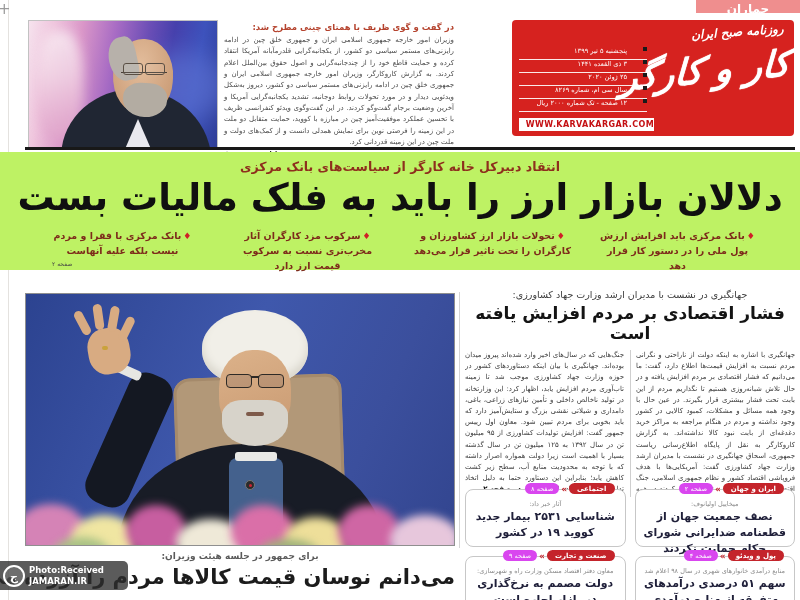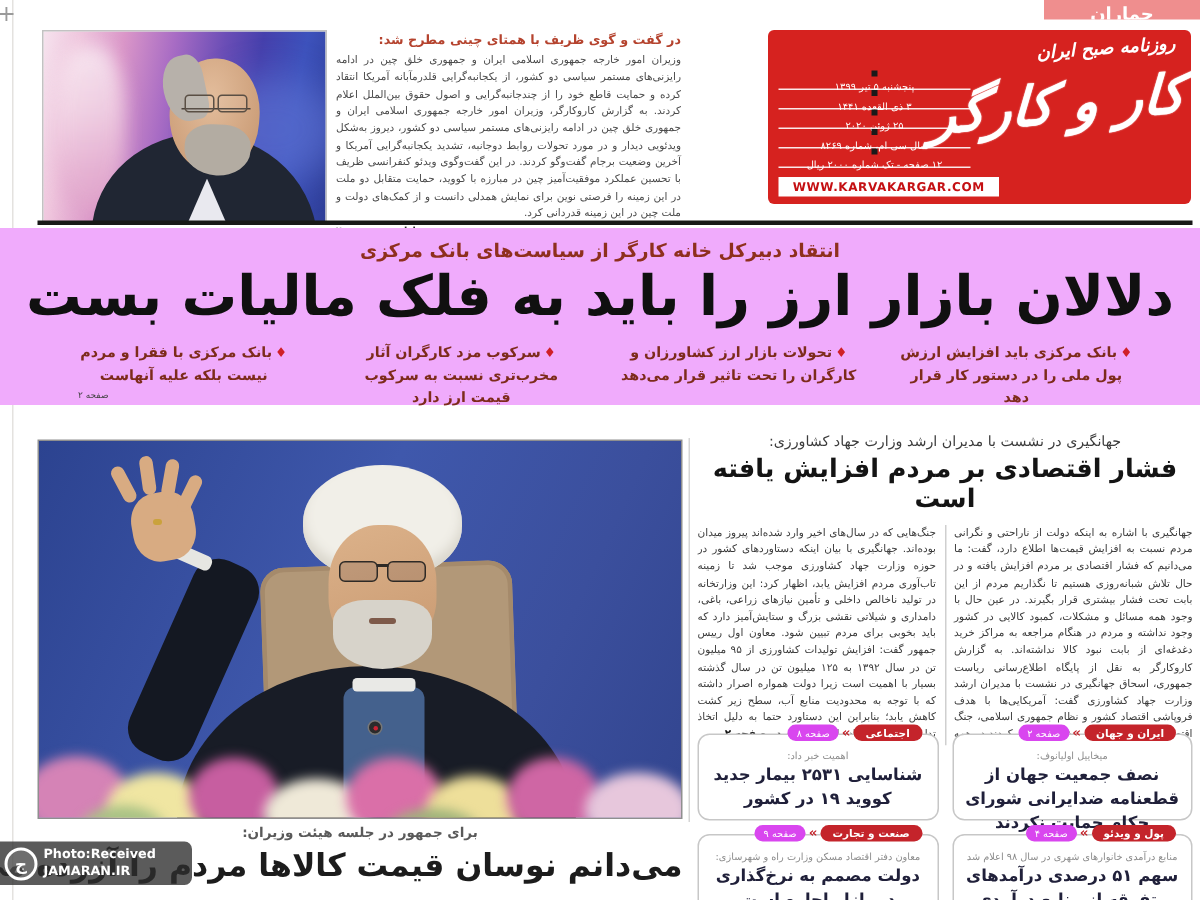--- a/index.html
+++ b/index.html
@@ -32,29 +32,29 @@
   .zarif-kicker { color:#b5432e; font-size:8.5px; font-weight:bold; text-align:right; margin-bottom:3px; }
   .zarif-headline { color:#2e2318; font-size:14px; font-weight:bold; text-align:right; margin-bottom:5px; }
   .zarif-body { color:#4a4a4a; font-size:7px; line-height:1.62; text-align:justify; }
   .zarif-cont { display:block; text-align:left; color:#222; font-size:6.5px; font-weight:bold; margin-top:1px; }
 
   
   .masthead { position:absolute; left:512px; top:20px; width:282px; height:116px; background:#d6221f; border-radius:4px; overflow:hidden; }
   .mh-tagline { position:absolute; right:10px; top:5px; color:#fff; font-size:12px; font-weight:bold; font-style:italic; transform:rotate(-4deg); letter-spacing:1px; }
   .mh-title { position:absolute; right:6px; top:30px; width:168px; text-align:center; color:#fff; font-size:36px; font-weight:bold; font-style:italic; transform:rotate(-5deg) skewX(-8deg); text-shadow:0 0 1px #fff; white-space:nowrap; }
   .mh-dates { position:absolute; left:7px; top:27px; width:128px; direction:rtl; }
-  .mh-date-row { display:flex; flex-direction:column; align-items:center; justify-content:flex-start; gap:3px; border-bottom:1px solid rgba(255,255,255,.9); height:13px; }
+  .mh-date-row { display:flex; flex-direction:row; justify-content:flex-start; gap:16px; border-bottom:1px solid rgba(255,255,255,.9); height:13px; }
   .mh-sq { width:4px; height:4px; background:#1a1a1a; flex:0 0 auto; }
   .mh-date-row span.t { color:#fff; font-size:6.6px; white-space:nowrap; }
-  .mh-web { position:absolute; left:7px; bottom:5px; width:147px; height:13px; background:#fff; color:#c40f12; font-weight:bold; font-size:8px; text-align:center; line-height:13px; letter-spacing:.4px; }
+  .mh-web { position:absolute; left:7px; bottom:5px; width:135px; height:13px; background:#fff; color:#c40f12; font-weight:bold; font-size:8px; text-align:right; line-height:13px; letter-spacing:.4px; }
 
   .top-rule { position:absolute; left:25px; top:147px; width:770px; height:2.5px; background:#181818; }
 
   
-  .lead-band { position:absolute; left:0; top:152px; width:800px; height:118px; background:#f0abfc; direction:rtl; }
+  .lead-band { position:absolute; left:0; top:152px; width:800px; height:118px; background:#bef264; direction:rtl; }
   .lead-kicker { text-align:center; color:#8e2f1d; font-size:12.5px; font-weight:bold; padding-top:7px; }
   .lead-headline { text-align:center; color:#101010; font-size:37px; font-weight:bold; margin-top:2px; letter-spacing:-.5px; }
   .lead-bullets { display:flex; flex-direction:row; margin-top:10px; padding:0 30px; }
   .lead-bullet { width:25%; padding:0 14px; text-align:center; color:#7d2b1b; font-size:9.5px; font-weight:bold; line-height:1.55; }
   .lb-diamond { color:#cf2027; font-size:9px; margin-left:2px; }
   .lead-pagenote { position:absolute; left:52px; bottom:3px; font-size:6px; color:#444; }
 
   
   .r-photo { position:absolute; left:25px; top:293px; width:430px; height:253px; border:1px solid #8f8f8f; overflow:hidden;
     background:linear-gradient(115deg,#2c4390 0%,#3f58ac 45%,#3b4f9d 75%,#32458f 100%); }
@@ -252,21 +252,21 @@
       </div>
       <div class="nb-kicker">میخاییل اولیانوف:</div>
       <div class="nb-headline">نصف جمعیت جهان از قطعنامه ضدایرانی شورای حکام حمایت نکردند</div>
     </div>
     <div class="news-box">
       <div class="pills">
         <span class="pill-page">صفحه ۸</span>
         <span class="pill-chev">«</span>
         <span class="pill-section">اجتماعی</span>
       </div>
-      <div class="nb-kicker">اهمیت خبر داد:</div>
+      <div class="nb-kicker">آثار خبر داد:</div>
       <div class="nb-headline">شناسایی ۲۵۳۱ بیمار جدید کووید ۱۹ در کشور</div>
     </div>
     <div class="news-box">
       <div class="pills">
         <span class="pill-page">صفحه ۴</span>
         <span class="pill-chev">«</span>
         <span class="pill-section">پول و ویدئو</span>
       </div>
       <div class="nb-kicker">منابع درآمدی خانوارهای شهری در سال ۹۸ اعلام شد</div>
       <div class="nb-headline">سهم ۵۱ درصدی درآمدهای متفرقه از منابع درآمدی خانوارها</div>

